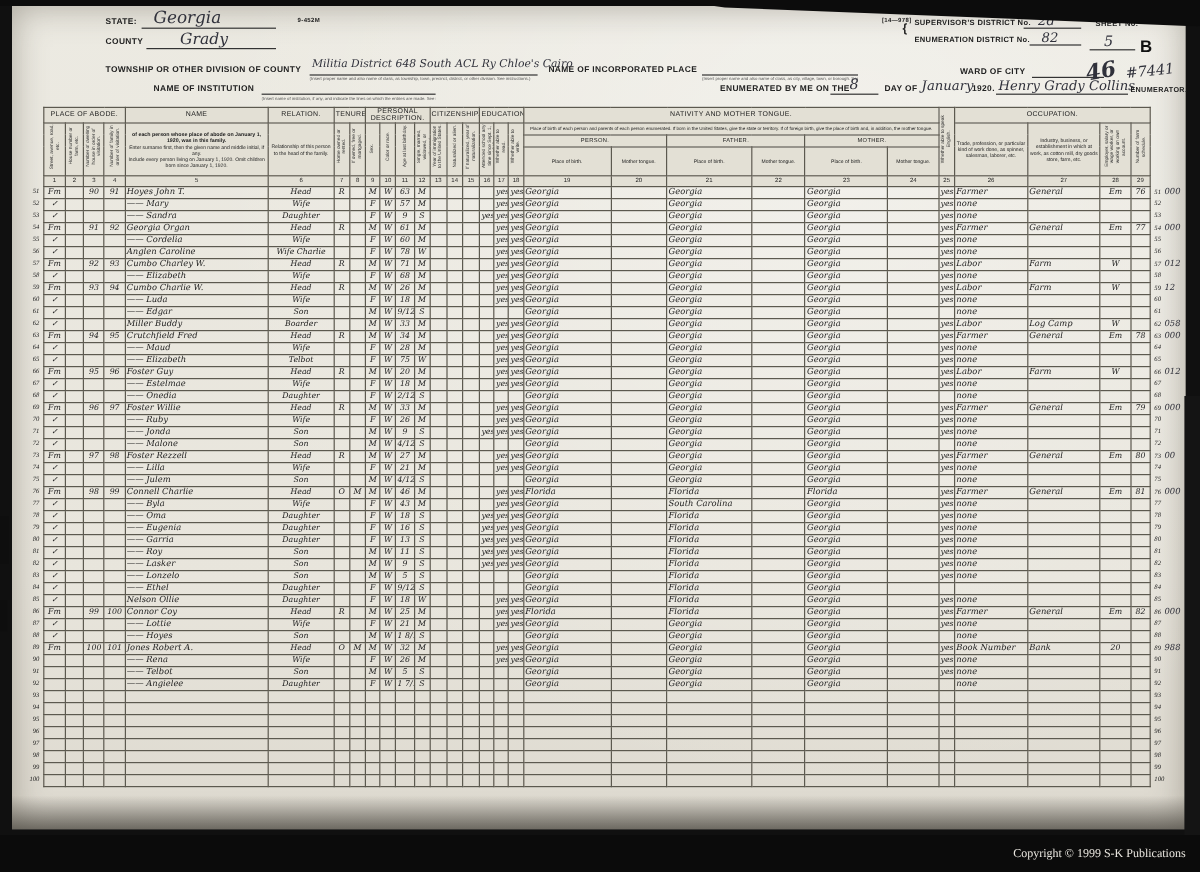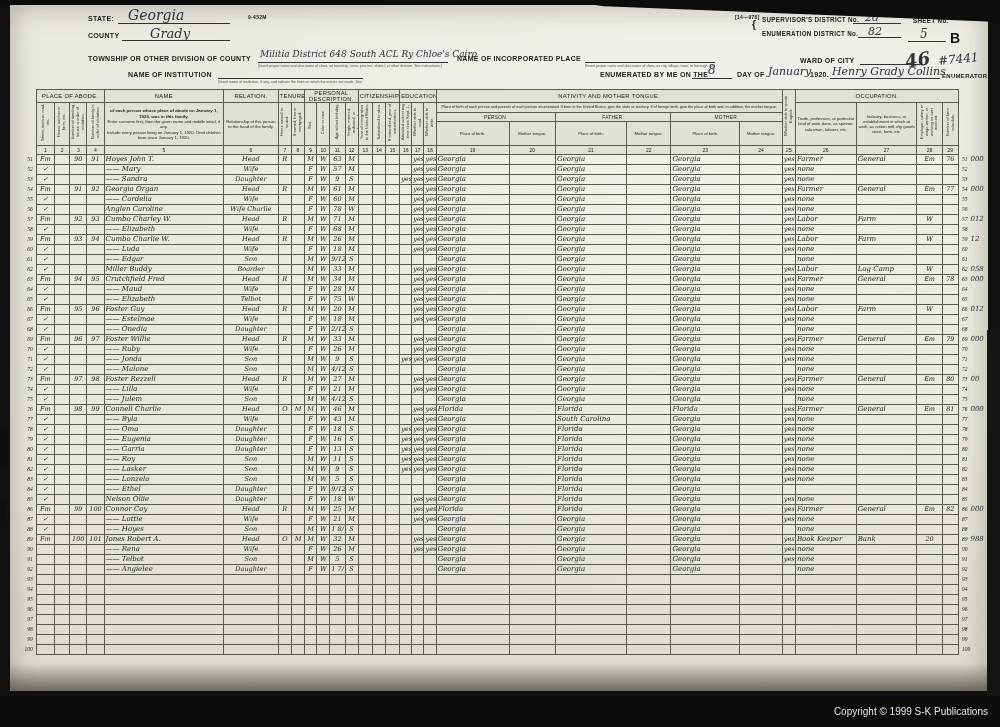--- a/index.html
+++ b/index.html
@@ -11,21 +11,21 @@
            linear-gradient(180deg,#eceae2 0%,#e8e5dc 70%,#ddd9cf 100%);
          box-shadow:inset 0 0 28px rgba(90,85,70,.45);}
   .blot{position:absolute;background:#0c0c0c;}
   .wedge{position:absolute;left:560px;top:0;width:440px;height:22px;background:#0c0c0c;
          clip-path:polygon(0 0,100% 0,100% 100%,10% 28%);}
   .edge-r{position:absolute;right:0;top:330px;width:13px;height:370px;background:#141414;}
   .smudge{position:absolute;left:0;bottom:0;width:100%;height:28px;
           background:linear-gradient(180deg,rgba(0,0,0,0),rgba(55,52,46,.6));}
   .botband{position:absolute;left:0;bottom:0;width:1000px;height:31px;background:#0b0b0b;
            display:flex;align-items:center;justify-content:flex-end;padding-right:12px;box-sizing:border-box;}
-  .copyright{color:#e9e6df;font-size:10px;font-family:Liberation Sans, sans-serif;}
+  .copyright{color:#e9e6df;font-size:10px;font-family:Liberation Serif, serif;}
 
   
   .lbl{position:absolute;font-size:7px;font-weight:bold;color:#222;letter-spacing:.3px;white-space:nowrap;}
   .small{font-size:5px;font-weight:bold;}
   .tiny-note{position:absolute;font-size:3.6px;color:#555;white-space:nowrap;overflow:hidden;}
   .rule{position:absolute;border-bottom:1px solid #333;}
   .hwrit{position:absolute;font-family:"DejaVu Serif",serif;font-style:italic;color:#30313b;white-space:nowrap;}
   .dept{position:absolute;left:300px;top:10px;width:420px;text-align:center;font-size:8px;
         font-weight:bold;color:#222;letter-spacing:.4px;}
   .bigtitle{position:absolute;left:255px;top:24px;width:510px;text-align:center;font-size:13.5px;
@@ -1510,21 +1510,21 @@
           <td></td>
           <td>yes</td>
           <td>yes</td>
           <td class="tl">Georgia</td>
           <td></td>
           <td class="tl">Georgia</td>
           <td></td>
           <td class="tl">Georgia</td>
           <td></td>
           <td>yes</td>
-          <td class="tl">Book Keeper</td>
+          <td class="tl">Book Number</td>
           <td class="tl">Bank</td>
           <td>20</td>
           <td></td>
           <td class="mnum mr"><span>89</span><span class="note">988</span></td>
         </tr>
         <tr>
           <td class="mnum">90</td>
           <td></td>
           <td></td>
           <td></td>

